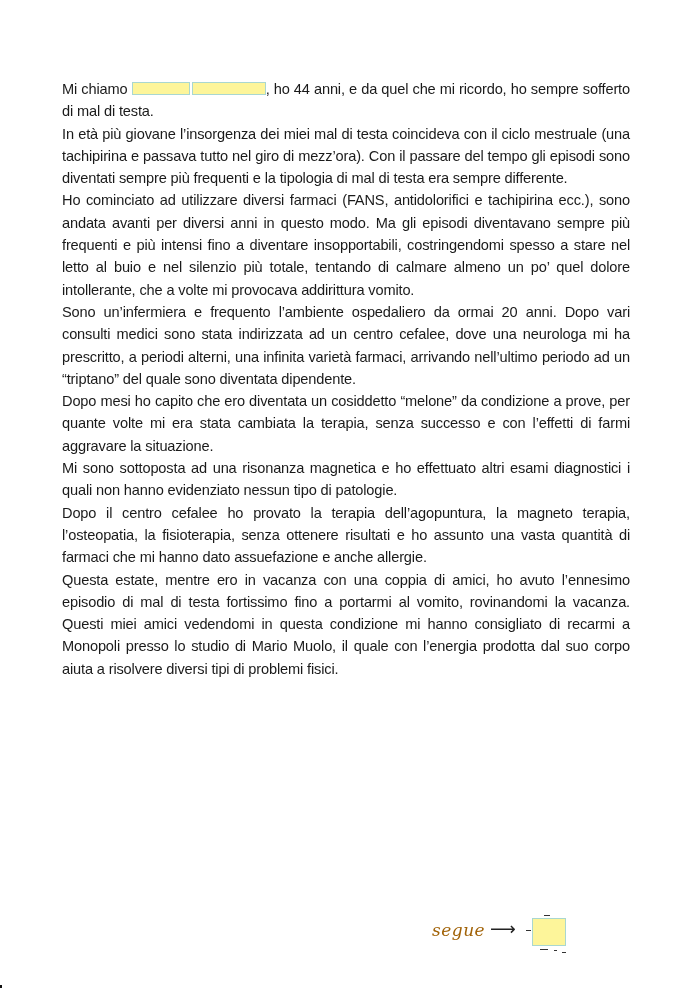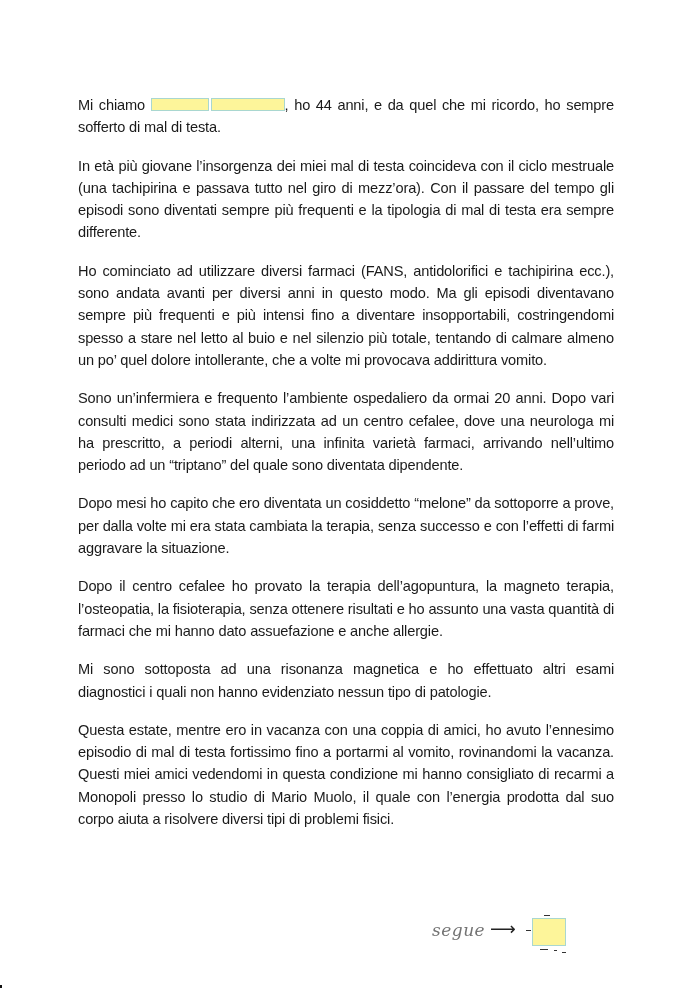--- a/index.html
+++ b/index.html
@@ -19,21 +19,21 @@
       top: 78px;
       width: 568px;
       font-family: "Liberation Sans", sans-serif;
       font-size: 14.6px;
       line-height: 22.3px;
       color: #1a1a1a;
       text-align: justify;
       letter-spacing: -0.15px;
     }
     .para {
-      margin: 16px;
+      margin: 0;
     }
     .redact {
       display: inline-block;
       height: 13px;
       vertical-align: -1px;
       background: #fdf59a;
       border: 1px solid #a9d7d0;
       box-sizing: border-box;
     }
     .redact.r1 { width: 58px; margin-right: 2px; }
@@ -45,21 +45,21 @@
       width: 150px;
       height: 40px;
     }
     .segue {
       position: absolute;
       left: 0;
       top: 8px;
       font-family: "DejaVu Serif", serif;
       font-style: italic;
       font-size: 17px;
-      color: #737373;
+      color: #a16207;
       letter-spacing: 0.5px;
     }
     .arrow {
       position: absolute;
       left: 58px;
       top: 6px;
       font-family: "DejaVu Sans", sans-serif;
       font-size: 18px;
       color: #222;
     }
@@ -88,23 +88,23 @@
     }
   </style>
 </head>
 <body>
 
 <div class="page">
   <p class="para"><span>Mi chiamo </span><span class="redact r1"></span><span class="redact r2"></span><span>, ho 44 anni, e da quel che mi ricordo, ho sempre sofferto di mal di testa.</span></p>
   <p class="para">In età più giovane l’insorgenza dei miei mal di testa coincideva con il ciclo mestruale (una tachipirina e passava tutto nel giro di mezz’ora). Con il passare del tempo gli episodi sono diventati sempre più frequenti e la tipologia di mal di testa era sempre differente.</p>
   <p class="para">Ho cominciato ad utilizzare diversi farmaci (FANS, antidolorifici e tachipirina ecc.), sono andata avanti per diversi anni in questo modo. Ma gli episodi diventavano sempre più frequenti e più intensi fino a diventare insopportabili, costringendomi spesso a stare nel letto al buio e nel silenzio più totale, tentando di calmare almeno un po’ quel dolore intollerante, che a volte mi provocava addirittura vomito.</p>
   <p class="para">Sono un’infermiera e frequento l’ambiente ospedaliero da ormai 20 anni. Dopo vari consulti medici sono stata indirizzata ad un centro cefalee, dove una neurologa mi ha prescritto, a periodi alterni, una infinita varietà farmaci, arrivando nell’ultimo periodo ad un “triptano” del quale sono diventata dipendente.</p>
-  <p class="para">Dopo mesi ho capito che ero diventata un cosiddetto “melone” da sottoporre a prove, per dalla volte mi era stata cambiata la terapia, senza successo e con l’effetti di farmi aggravare la situazione.</p>
+  <p class="para">Dopo mesi ho capito che ero diventata un cosiddetto “melone” da condizione a prove, per quante volte mi era stata cambiata la terapia, senza successo e con l’effetti di farmi aggravare la situazione.</p>
+  <p class="para">Mi sono sottoposta ad una risonanza magnetica e ho effettuato altri esami diagnostici i quali non hanno evidenziato nessun tipo di patologie.</p>
   <p class="para">Dopo il centro cefalee ho provato la terapia dell’agopuntura, la magneto terapia, l’osteopatia, la fisioterapia, senza ottenere risultati e ho assunto una vasta quantità di farmaci che mi hanno dato assuefazione e anche allergie.</p>
-  <p class="para">Mi sono sottoposta ad una risonanza magnetica e ho effettuato altri esami diagnostici i quali non hanno evidenziato nessun tipo di patologie.</p>
   <p class="para">Questa estate, mentre ero in vacanza con una coppia di amici, ho avuto l’ennesimo episodio di mal di testa fortissimo fino a portarmi al vomito, rovinandomi la vacanza. Questi miei amici vedendomi in questa condizione mi hanno consigliato di recarmi a Monopoli presso lo studio di Mario Muolo, il quale con l’energia prodotta dal suo corpo aiuta a risolvere diversi tipi di problemi fisici.</p>
 </div>
 
 <div class="footer-note">
   <span class="segue">segue</span>
   <span class="arrow">⟶</span>
   <span class="scribble" style="left:94px; top:18px; width:5px;"></span>
   <span class="page-box"></span>
   <span class="scribble" style="left:112px; top:3px; width:6px;"></span>
   <span class="scribble" style="left:108px; top:37px; width:8px;"></span>

